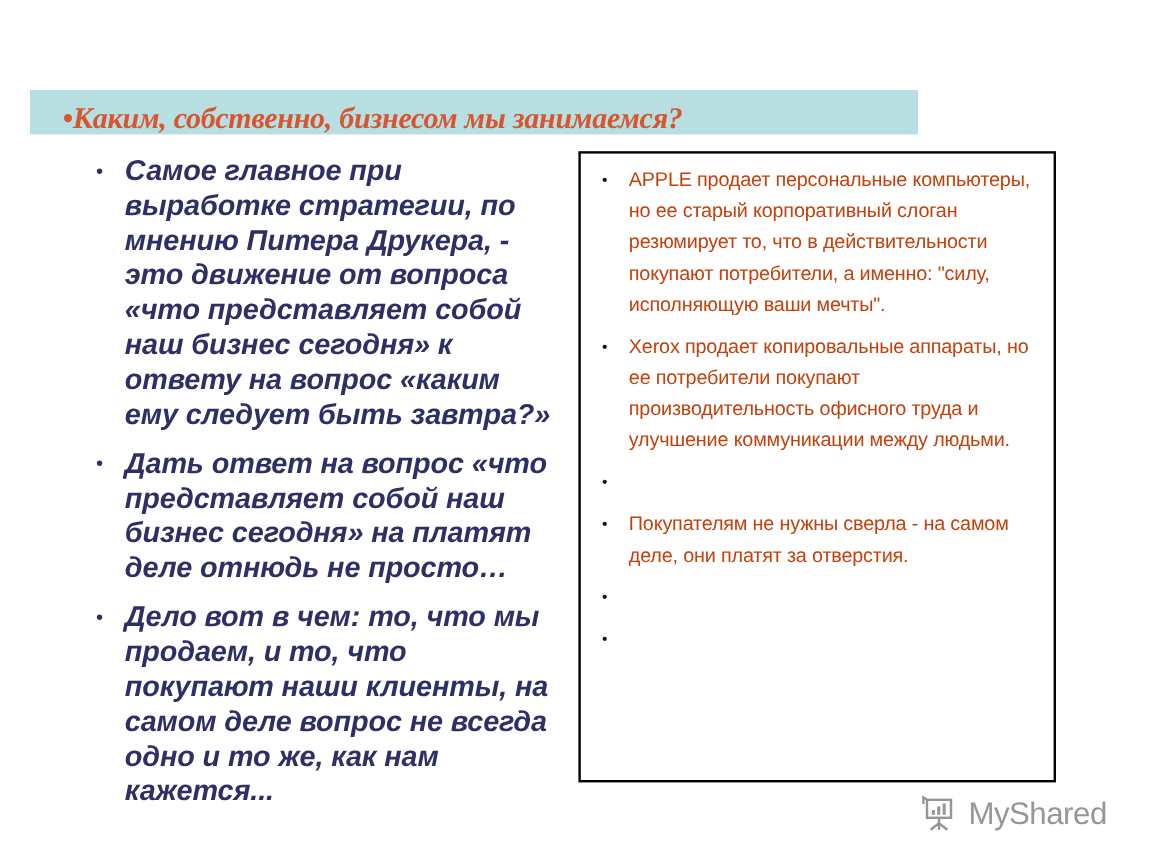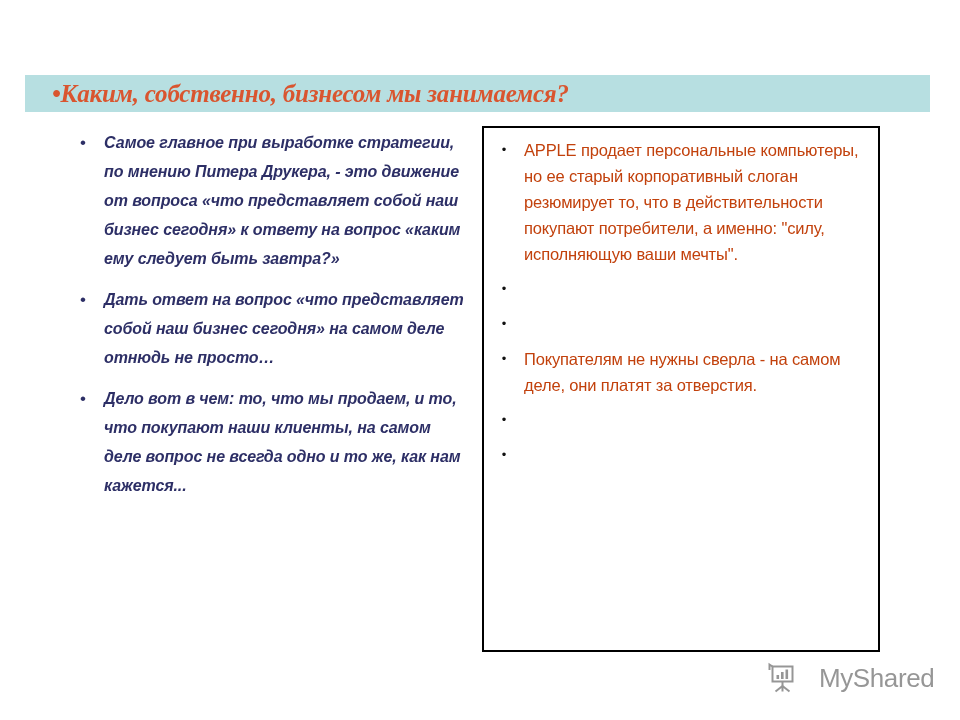--- a/index.html
+++ b/index.html
@@ -20,25 +20,25 @@
     position: absolute;
     inset: 0;
     background: #ffffff;
   }
 
   
   .title-band {
     position: absolute;
     left: 25px;
     top: 75px;
-    width: 905px;
+    width: 740px;
     height: 37px;
     background: #b7dfe1;
     display: flex;
-    align-items: center;
+    align-items: flex-end;
     box-sizing: border-box;
     padding-left: 27px;
   }
   .title-text {
     font-family: "Liberation Serif", "DejaVu Serif", serif;
     font-weight: bold;
     font-style: italic;
     font-size: 25px;
     line-height: 1;
     color: #d9552f;
@@ -67,21 +67,21 @@
     line-height: 29px;
     text-align: left;
     padding-left: 14px;
     box-sizing: border-box;
   }
   .left-text {
     flex: 1 1 auto;
     font-family: "Liberation Sans", sans-serif;
     font-weight: bold;
     font-style: italic;
-    font-size: 16px;
+    font-size: 24px;
     line-height: 29px;
     color: #2d2f66;
     letter-spacing: -0.1px;
   }
 
   
   .right-box {
     position: absolute;
     left: 482px;
     top: 126px;
@@ -129,54 +129,54 @@
     width: 34px;
     height: 34px;
     display: block;
   }
   .watermark-text {
     font-family: "Liberation Sans", sans-serif;
     font-size: 26px;
     color: #6f6f6f;
     line-height: 1;
     letter-spacing: -0.4px;
-    margin-left: 12px;
   }
 </style>
 </head>
 <body>
 
 <div class="slide">
 
   <div class="title-band">
     <div class="title-text"><span>•</span><span>Каким, собственно, бизнесом мы занимаемся?</span></div>
   </div>
 
   <div class="left-col">
     <div class="left-item">
       <span class="left-bullet">•</span>
       <span class="left-text">Самое главное при выработке стратегии, по мнению Питера Друкера, - это движение от вопроса «что представляет собой наш бизнес сегодня» к ответу на вопрос «каким ему следует быть завтра?»</span>
     </div>
     <div class="left-item">
       <span class="left-bullet">•</span>
-      <span class="left-text">Дать ответ на вопрос «что представляет собой наш бизнес сегодня» на самом деле отнюдь не просто…</span>
+      <span class="left-text">Дать ответ на вопрос «что представляет собой наш бизнес сегодня» на платят деле отнюдь не просто…</span>
     </div>
     <div class="left-item">
       <span class="left-bullet">•</span>
       <span class="left-text">Дело вот в чем: то, что мы продаем, и то, что покупают наши клиенты, на самом деле вопрос не всегда одно и то же, как нам кажется...</span>
     </div>
   </div>
 
   <div class="right-box">
     <div class="right-item">
       <span class="right-bullet">•</span>
       <span class="right-text">APPLE продает персональные компьютеры, но ее старый корпоративный слоган резюмирует то, что в действительности покупают потребители, а именно: "силу, исполняющую ваши мечты".</span>
     </div>
     <div class="right-item">
       <span class="right-bullet">•</span>
+      <span class="right-text">Xerox продает копировальные аппараты, но ее потребители покупают производительность офисного труда и улучшение коммуникации между людьми.</span>
     </div>
     <div class="right-item">
       <span class="right-bullet">•</span>
     </div>
     <div class="right-item">
       <span class="right-bullet">•</span>
       <span class="right-text">Покупателям не нужны сверла - на самом деле, они платят за отверстия.</span>
     </div>
     <div class="right-item">
       <span class="right-bullet">•</span>

